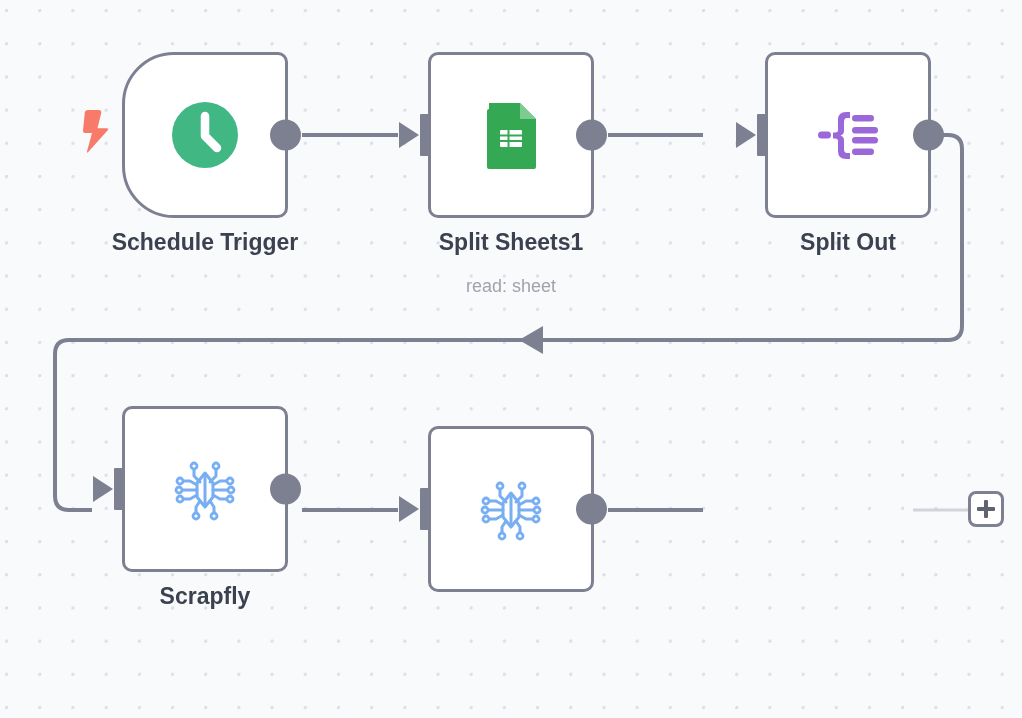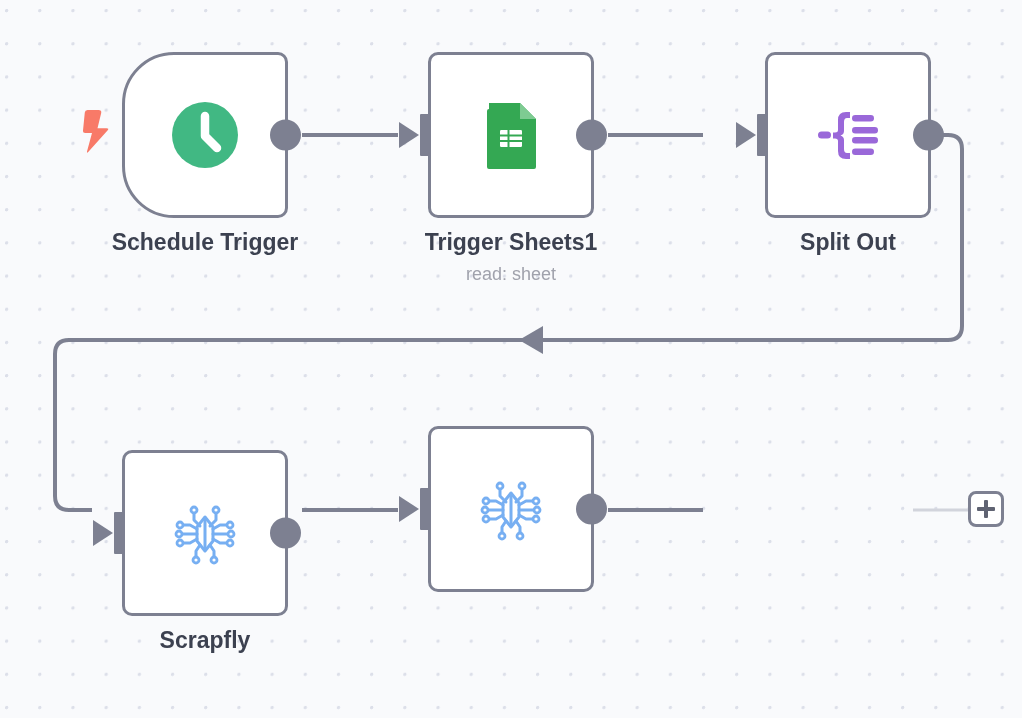--- a/index.html
+++ b/index.html
@@ -101,21 +101,21 @@
     font-weight: bold;
     color: #3c4150;
     line-height: 30px;
     white-space: nowrap;
   }
   .node-sub {
     font-size: 18px;
     color: #a0a2ac;
     line-height: 26px;
     white-space: nowrap;
-    margin-top: 4px;
+    margin-top: 16px;
   }
 
   
   .bolt {
     position: absolute;
     left: 80px;
     top: 108px;
     width: 32px;
     height: 46px;
   }
@@ -204,21 +204,21 @@
         </g>
         <g stroke="#34a853" stroke-width="2">
           <line x1="27" y1="38.5" x2="49" y2="38.5"></line>
           <line x1="27" y1="44" x2="49" y2="44"></line>
           <line x1="35.5" y1="33" x2="35.5" y2="50"></line>
         </g>
       </svg>
     </span>
     <span class="out-port"></span>
     <div class="labels">
-      <div class="node-title">Trigger Sheets1</div>
+      <div class="node-title">Split Sheets1</div>
       <div class="node-sub">read: sheet</div>
     </div>
   </div>
 
   <div class="node" style="left:765px; top:52px;">
     <span class="in-arrow"></span>
     <span class="in-port"></span>
     <span class="icon-wrap">
       <svg viewBox="0 0 76 76" width="76" height="76">
         <g fill="#9a68d9">
@@ -232,21 +232,21 @@
           <rect x="42" y="51.5" width="22" height="6.5" rx="3.25"></rect>
         </g>
       </svg>
     </span>
     <span class="out-port"></span>
     <div class="labels">
       <div class="node-title">Split Out</div>
     </div>
   </div>
 
-  <div class="node" style="left:122px; top:450px;">
+  <div class="node" style="left:122px; top:406px;">
     <span class="in-arrow"></span>
     <span class="in-port"></span>
     <span class="icon-wrap">
       <svg viewBox="0 0 76 76" width="76" height="76">
         <g stroke="#77aff2" stroke-width="3" fill="none" stroke-linecap="round" stroke-linejoin="round">
 
           <path d="M38 22 L46 32 V46 L38 56 L30 46 V32 Z" fill="#ffffff"></path>
           <line x1="38" y1="24" x2="38" y2="54"></line>
 
           <path d="M33 31 L27 25 V17"></path>

